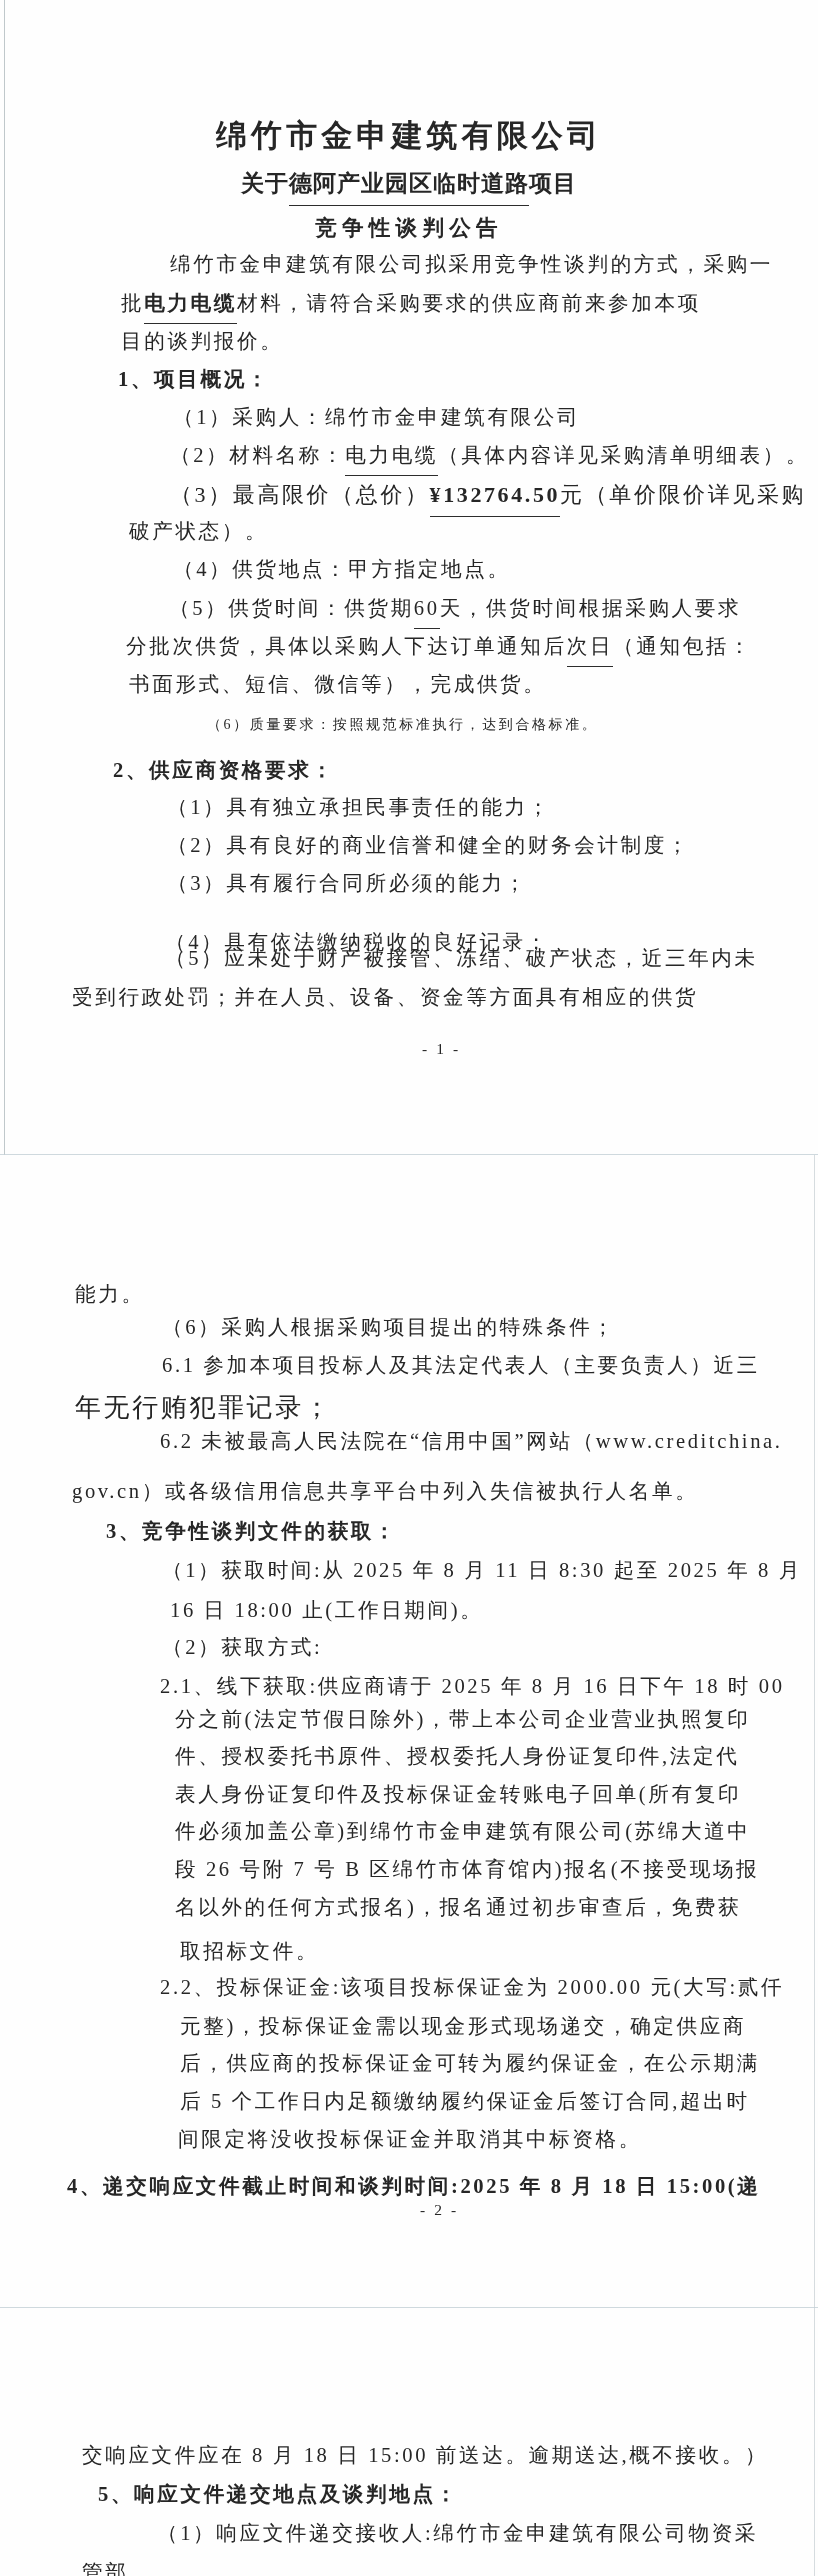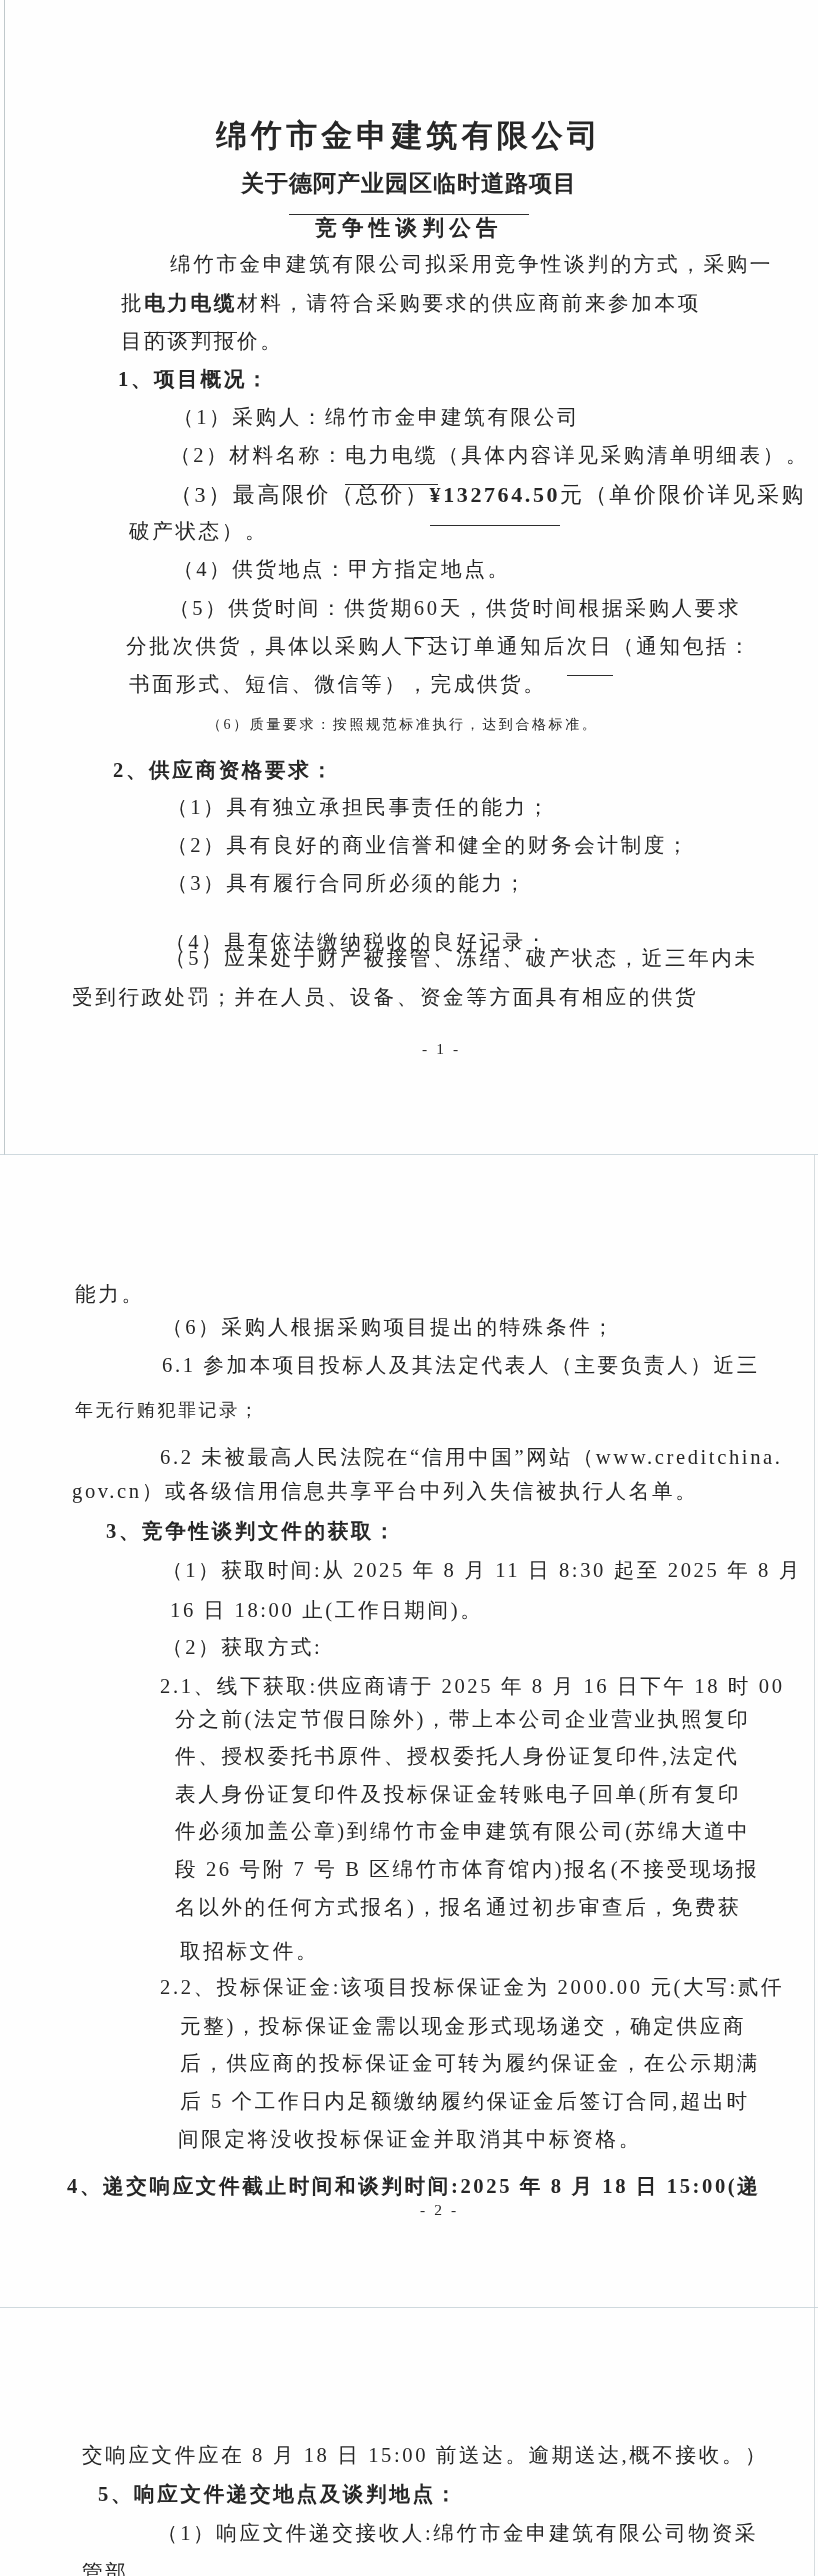--- a/index.html
+++ b/index.html
@@ -11,21 +11,21 @@
   }
   .page{position:absolute;left:0;width:100%;background:#fefefe;}
   .page-divider{position:absolute;left:0;width:100%;height:1px;background:#c3d0d6;opacity:.8;}
   .edge-left{position:absolute;top:0;left:3.6px;width:1px;height:1155px;background:#8d9aa0;opacity:.55;}
   .edge-right{position:absolute;top:1155px;right:2.6px;width:1px;height:2313px;background:#aeb9bf;opacity:.5;}
   .line{
     position:absolute;white-space:nowrap;
     font-size:20.6px;line-height:1.35;letter-spacing:2.6px;color:#262626;
   }
   .line.center{left:0;width:100%;text-align:center;}
-  .line span.u{border-bottom:1.5px solid #2c2c2c;padding-bottom:18px;}
+  .line span.u{border-bottom:1.5px solid #2c2c2c;padding-bottom:9px;}
   .line span.b{font-weight:bold;}
 </style>
 </head>
 <body>
 
 <div id="canvas">
   <div class="page" style="top:0;height:1155px"></div>
   <div class="page" style="top:1155px;height:1153px"></div>
   <div class="page" style="top:2308px;height:1160px"></div>
 
@@ -55,22 +55,22 @@
       <div class="line" style="top: 794px; left: 167px; font-size: 20.6px;"><span>（1）具有独立承担民事责任的能力；</span></div>
       <div class="line" style="top: 832px; left: 167px; font-size: 20.6px;"><span>（2）具有良好的商业信誉和健全的财务会计制度；</span></div>
       <div class="line" style="top: 870px; left: 167px; font-size: 20.6px;"><span>（3）具有履行合同所必须的能力；</span></div>
       <div class="line" style="top: 907px; left: 165px; font-size: 20.6px; margin-top: 22px;"><span>（4）具有依法缴纳税收的良好记录；</span></div>
       <div class="line" style="top: 945px; left: 165px; font-size: 20.6px;"><span>（5）应未处于财产被接管、冻结、破产状态，近三年内未</span></div>
       <div class="line" style="top: 984px; left: 72px; font-size: 20.6px;"><span>受到行政处罚；并在人员、设备、资金等方面具有相应的供货</span></div>
       <div class="line" style="top: 1039px; left: 422px; font-size: 15.5px;"><span>- 1 -</span></div>
       <div class="line" style="top: 1281px; left: 75px; font-size: 20.6px;"><span>能力。</span></div>
       <div class="line" style="top: 1314px; left: 162px; font-size: 20.6px;"><span>（6）采购人根据采购项目提出的特殊条件；</span></div>
       <div class="line" style="top: 1352px; left: 162px; font-size: 20.6px;"><span>6.1 参加本项目投标人及其法定代表人（主要负责人）近三</span></div>
-      <div class="line" style="top: 1390px; left: 75px; font-size: 18px; margin-top: 8px;"><span>年无行贿犯罪记录；</span></div>
-      <div class="line" style="top: 1428px; left: 160px; font-size: 20.6px; margin-top: 16px;"><span>6.2 未被最高人民法院在“信用中国”网站（www.creditchina.</span></div>
+      <div class="line" style="top: 1390px; left: 75px; font-size: 26px;"><span>年无行贿犯罪记录；</span></div>
+      <div class="line" style="top: 1428px; left: 160px; font-size: 20.6px;"><span>6.2 未被最高人民法院在“信用中国”网站（www.creditchina.</span></div>
       <div class="line" style="top: 1478px; left: 72px; font-size: 20.6px;"><span>gov.cn）或各级信用信息共享平台中列入失信被执行人名单。</span></div>
       <div class="line" style="top: 1518px; left: 106px; font-size: 20.6px; font-weight: bold;"><span>3、竞争性谈判文件的获取：</span></div>
       <div class="line" style="top: 1557px; left: 162px; font-size: 20.6px;"><span>（1）获取时间:从 2025 年 8 月 11 日 8:30 起至 2025 年 8 月</span></div>
       <div class="line" style="top: 1597px; left: 170px; font-size: 20.6px;"><span>16 日 18:00 止(工作日期间)。</span></div>
       <div class="line" style="top: 1634px; left: 162px; font-size: 20.6px;"><span>（2）获取方式:</span></div>
       <div class="line" style="top: 1673px; left: 160px; font-size: 20.6px;"><span>2.1、线下获取:供应商请于 2025 年 8 月 16 日下午 18 时 00</span></div>
       <div class="line" style="top: 1706px; left: 175px; font-size: 20.6px;"><span>分之前(法定节假日除外)，带上本公司企业营业执照复印</span></div>
       <div class="line" style="top: 1743px; left: 175px; font-size: 20.6px;"><span>件、授权委托书原件、授权委托人身份证复印件,法定代</span></div>
       <div class="line" style="top: 1781px; left: 175px; font-size: 20.6px;"><span>表人身份证复印件及投标保证金转账电子回单(所有复印</span></div>
       <div class="line" style="top: 1818px; left: 175px; font-size: 20.6px;"><span>件必须加盖公章)到绵竹市金申建筑有限公司(苏绵大道中</span></div>

